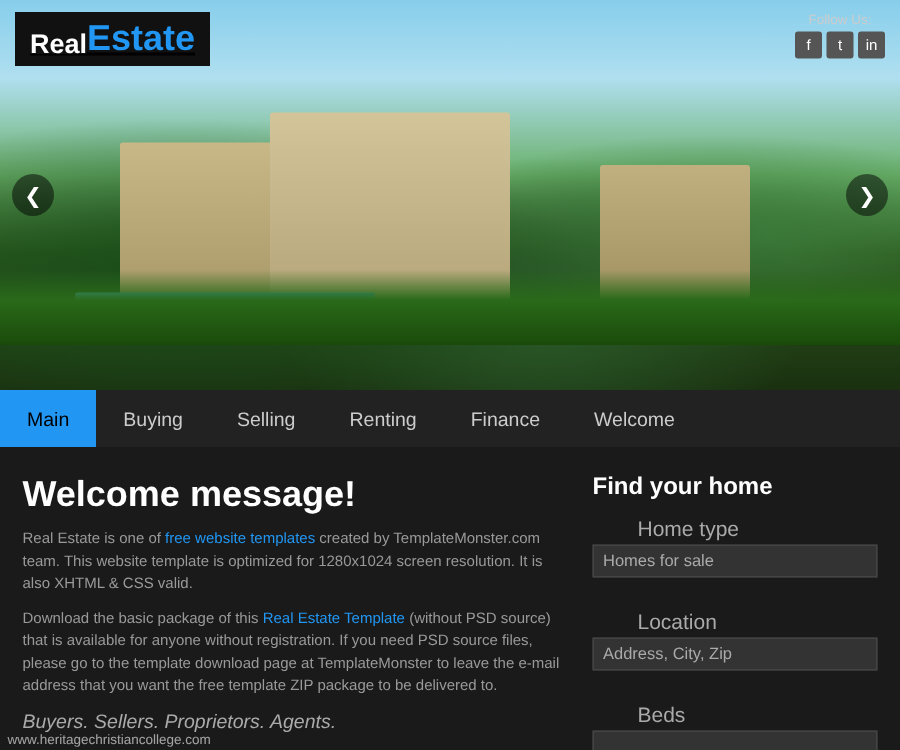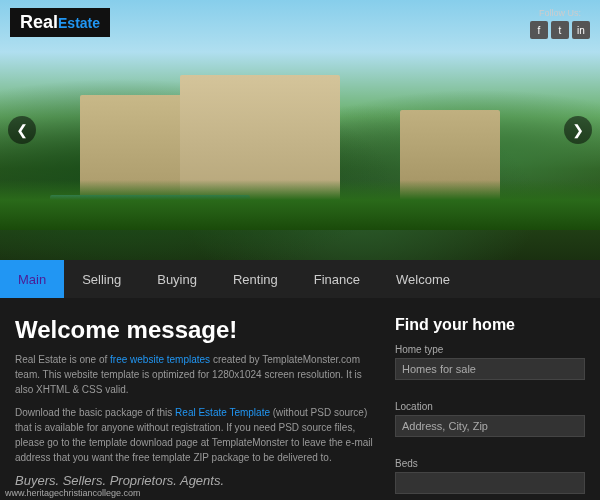--- a/index.html
+++ b/index.html
@@ -67,30 +67,31 @@
       height: 50px;
       background: linear-gradient(180deg, transparent 0%, #2a6a1a 40%, #1a4a0a 100%);
     }
     
     .logo {
       position: absolute;
       top: 8px; left: 10px;
       background: #111;
       padding: 4px 10px;
       display: flex;
-      align-items: center;
+      align-items: flex-end;
+      text-decoration: underline;
     }
     .logo-real {
       color: #fff;
       font-size: 18px;
       font-weight: bold;
     }
     .logo-estate {
       color: #2196F3;
-      font-size: 14px;
+      font-size: 24px;
       font-weight: bold;
     }
     
     .follow-us {
       position: absolute;
       top: 8px; right: 10px;
       text-align: center;
     }
     .follow-us-label {
       color: #ccc;
@@ -144,21 +145,21 @@
       height: 38px;
       display: flex;
       align-items: center;
       color: #ccc;
       font-size: 13px;
       cursor: pointer;
       white-space: nowrap;
     }
     .nav-item.active {
       background: #2196F3;
-      color: #4c1d95;
+      color: #000000;
     }
 
     
     .main-content {
       display: flex;
       gap: 0;
       padding: 18px 15px;
       background: #1a1a1a;
       height: 202px;
     }
@@ -197,23 +198,24 @@
       flex-shrink: 0;
     }
     .find-title {
       color: #fff;
       font-size: 16px;
       font-weight: bold;
       margin-bottom: 10px;
     }
     .form-label {
       color: #aaa;
-      font-size: 10px;
+      font-size: 14px;
       margin-bottom: 3px;
       display: block;
+      margin-left: 30px;
     }
     .form-select {
       width: 100%;
       background: #333;
       border: 1px solid #444;
       color: #aaa;
       font-size: 11px;
       padding: 4px 6px;
       margin-bottom: 21px;
       appearance: none;
@@ -274,22 +276,22 @@
       <div class="social-icon">in</div>
     </div>
   </div>
 
   <div class="nav-arrow nav-arrow-left">❮</div>
   <div class="nav-arrow nav-arrow-right">❯</div>
 </div>
 
 <nav class="nav-bar">
   <div class="nav-item active">Main</div>
+  <div class="nav-item">Buying</div>
   <div class="nav-item">Selling</div>
-  <div class="nav-item">Buying</div>
   <div class="nav-item">Renting</div>
   <div class="nav-item">Finance</div>
   <div class="nav-item">Welcome</div>
 </nav>
 
 <div class="main-content">
 
   <div class="left-col">
     <div class="welcome-title">Welcome message!</div>
     <p class="welcome-text">

